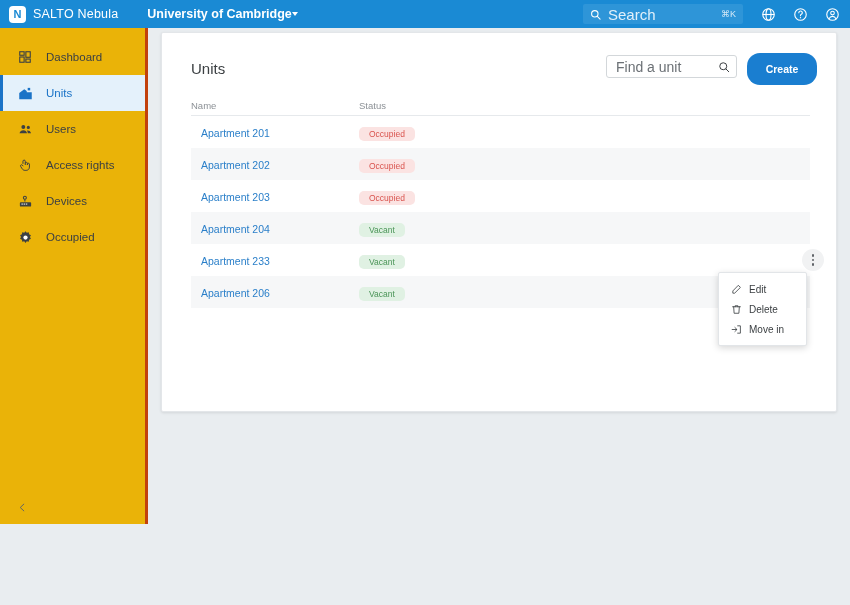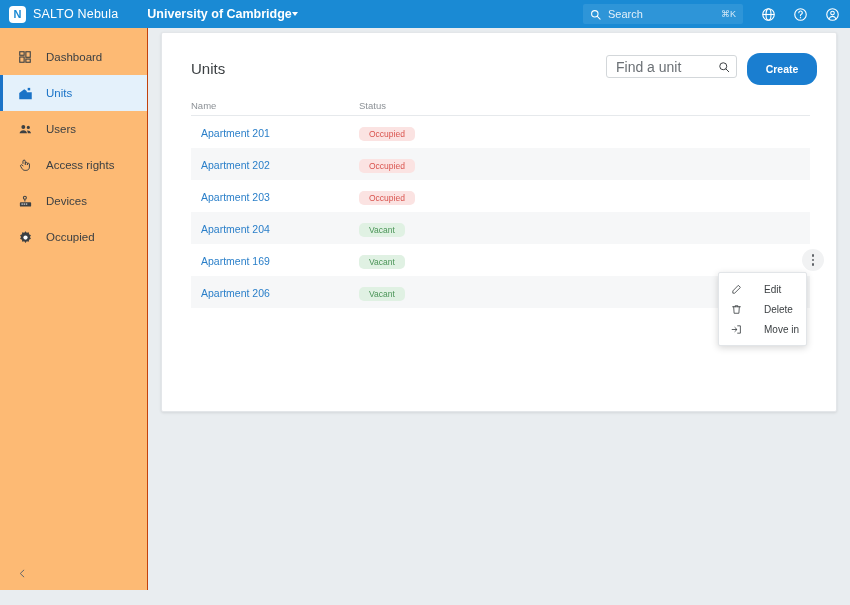--- a/index.html
+++ b/index.html
@@ -36,34 +36,34 @@
     border-left: 3.5px solid transparent; border-right: 3.5px solid transparent;
     border-top: 4px solid #ffffff;
   }
   .topbar-search {
     position: absolute; left: 583px; top: 4px;
     width: 160px; height: 20px;
     background: #2e95d8; border-radius: 2px;
     display: flex; align-items: center; padding: 0 7px; gap: 7px;
     cursor: text;
   }
-  .topbar-search .ph { font-size: 11px; color: #e2f0fa; flex: 1; }
+  .topbar-search .ph { font-size: 15px; color: #e2f0fa; flex: 1; }
   .topbar-search .kbd { font-size: 9px; color: #d4e9f7; }
   .topbar-icons {
     position: absolute; right: 10px; top: 0; height: 28px;
     display: flex; align-items: center; gap: 17px;
   }
   .topbar-icons .ticon { cursor: pointer; display: flex; }
 
   
   .sidebar {
     position: absolute; top: 28px; left: 0;
-    width: 148px; height: 562px;
-    background: #fdba74;
-    border-right: 1px solid #c2410c;
+    width: 148px; height: 496px;
+    background: #eab308;
+    border-right: 3px solid #c2410c;
   }
   .nav { padding-top: 11px; }
   .nav-item {
     position: relative; height: 36px;
     display: flex; align-items: center; gap: 13px;
     padding-left: 17px; cursor: pointer;
   }
   .nav-item .label { font-size: 11.5px; color: #3c4043; }
   .nav-item.active { background: #e4f1fb; }
   .nav-item.active::before {
@@ -151,21 +151,21 @@
   .ctx-menu {
     position: absolute; left: 718px; top: 272px;
     width: 89px;
     background: #ffffff;
     border: 1px solid #e2e5e8; border-radius: 2px;
     box-shadow: 0 2px 7px rgba(0,0,0,.16);
     padding: 6px 0;
     z-index: 20;
   }
   .ctx-item {
-    display: flex; align-items: center; gap: 21px;
+    display: flex; align-items: center; gap: 6px;
     height: 20px; padding-left: 11px; cursor: pointer;
   }
   .ctx-item .label { font-size: 10px; color: #3c4043; }
   .ctx-icon { width: 13px; height: 13px; display: flex; align-items: center; justify-content: center; }
 </style>
 </head>
 <body>
 
 <div class="topbar">
   <div class="brand">
@@ -348,21 +348,21 @@
         <div class="c-name">
           <span class="unit-link">Apartment 204</span>
         </div>
         <div class="c-status">
           <span class="badge vacant">Vacant</span>
         </div>
       </div>
 
       <div class="row">
         <div class="c-name">
-          <span class="unit-link">Apartment 169</span>
+          <span class="unit-link">Apartment 233</span>
         </div>
         <div class="c-status">
           <span class="badge vacant">Vacant</span>
         </div>
         <div class="row-menu-btn">
           <span class="dots">
               <i></i>
               <i></i>
               <i></i>
             </span>

